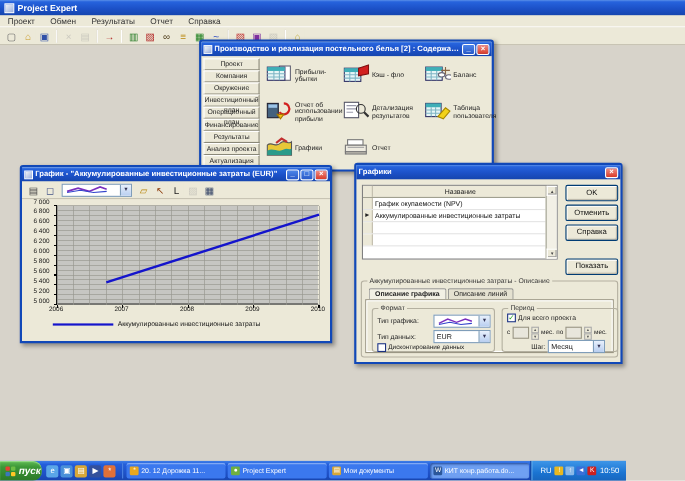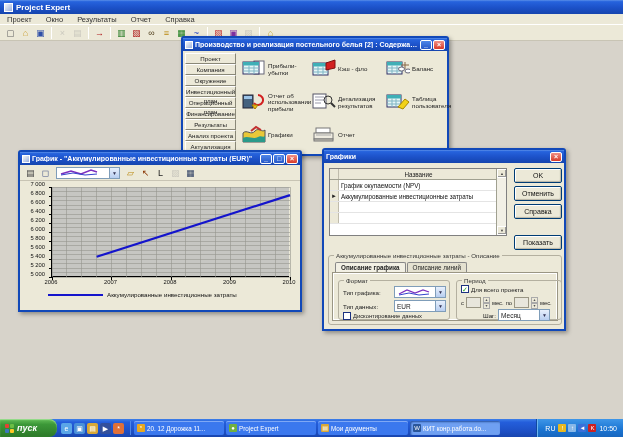--- a/index.html
+++ b/index.html
@@ -104,21 +104,21 @@
   .cb { width:8px; height:8px; background:#fff; border:1px solid #1C3280; display:inline-block;
     font-size:7px; line-height:7px; color:#21A121; text-align:center; flex:none; }
   .frow { display:flex; align-items:center; gap:2px; font-size:6.2px; color:#222; }
   .spinbox { width:15px; height:11px; background:#E8E6DC; border:1px solid #9a9684;
     font-size:6px; color:#888; }
   .spin { width:7px; height:11px; display:flex; flex-direction:column; }
   .spin i { flex:1; background:#ECE9D8; border:1px solid #aaa; font-style:normal; font-size:3.5px;
     line-height:4px; text-align:center; color:#555; }
 
   
-  .taskbar { position:absolute; left:0; top:419px; width:623px; height:18px;
+  .taskbar { position:absolute; left:0; top:419px; width:569px; height:18px;
     background:linear-gradient(180deg,#3E7FE8 0%,#245EDB 18%,#1D4FC4 70%,#1845AE 100%);
     display:flex; align-items:center; }
   .start-btn { height:18px; width:57px; border-radius:0 8px 8px 0;
     background:linear-gradient(180deg,#64BE58 0%,#3C9838 30%,#2E7D2A 90%);
     display:flex; align-items:center; gap:3px; padding-left:5px; color:#fff; font-size:9px;
     font-weight:bold; font-style:italic; box-shadow:inset 0 1px 1px #9ade8e; }
   .flag { width:9px; height:9px; display:grid; grid-template:1fr 1fr / 1fr 1fr; gap:1px; }
   .flag i { border-radius:1px; }
   .ql { display:flex; align-items:center; gap:2px; padding:0 4px; }
   .ql-icon { width:11px; height:11px; border-radius:2px; font-size:7px; line-height:11px;
@@ -140,21 +140,21 @@
 <body>
 
 <div class="screen">
 
   <div class="main-titlebar">
     <span class="app-icon"></span>
     <span>Project Expert</span>
   </div>
   <div class="menu-bar">
       <span class="menu-item">Проект</span>
-      <span class="menu-item">Окно</span>
+      <span class="menu-item">Обмен</span>
       <span class="menu-item">Результаты</span>
       <span class="menu-item">Отчет</span>
       <span class="menu-item">Справка</span>
     </div>
   <div class="toolbar">
       <span class="tbi" style="color: rgb(102, 102, 102);">▢</span>
       <span class="tbi" style="color: rgb(200, 152, 32);">⌂</span>
       <span class="tbi" style="color: rgb(48, 80, 168);">▣</span>
       <span class="tbsep"></span>
       <span class="tbi dis" style="color: rgb(153, 153, 153);">×</span>

